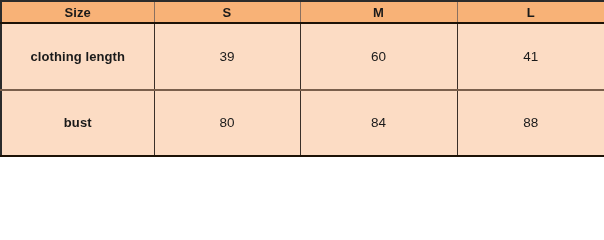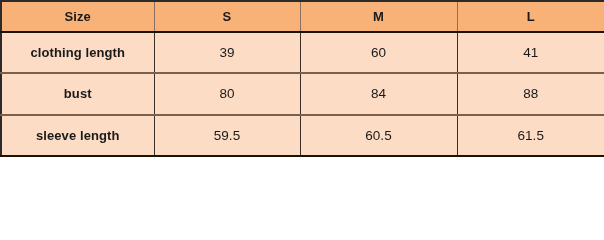--- a/index.html
+++ b/index.html
@@ -33,21 +33,21 @@
     margin: 0;
     text-align: center;
     vertical-align: middle;
     color: #1a1a1a;
     font-size: 13px;
     line-height: 1;
     letter-spacing: 0.1px;
   }
 
   
-  #size-chart thead tr { height: 31px; }
+  #size-chart thead tr { height: 22px; }
   #size-chart thead th {
     background: #f8b277;
     font-weight: bold;
     font-size: 13px;
     border-top: 2px solid #2b2b2b;
     border-bottom: 2px solid #1d1206;
     border-left: 1px solid #8a7060;
     border-right: 1px solid #8a7060;
   }
   #size-chart thead th:first-child {
@@ -109,20 +109,14 @@
       <td class="value">39</td>
       <td class="value">60</td>
       <td class="value">41</td>
     </tr>
     <tr>
       <td class="row-label">bust</td>
       <td class="value">80</td>
       <td class="value">84</td>
       <td class="value">88</td>
     </tr>
-    <tr>
-      <td class="row-label">sleeve length</td>
-      <td class="value">59.5</td>
-      <td class="value">60.5</td>
-      <td class="value">61.5</td>
-    </tr>
   </tbody>
 </table>
 
 </body></html>

